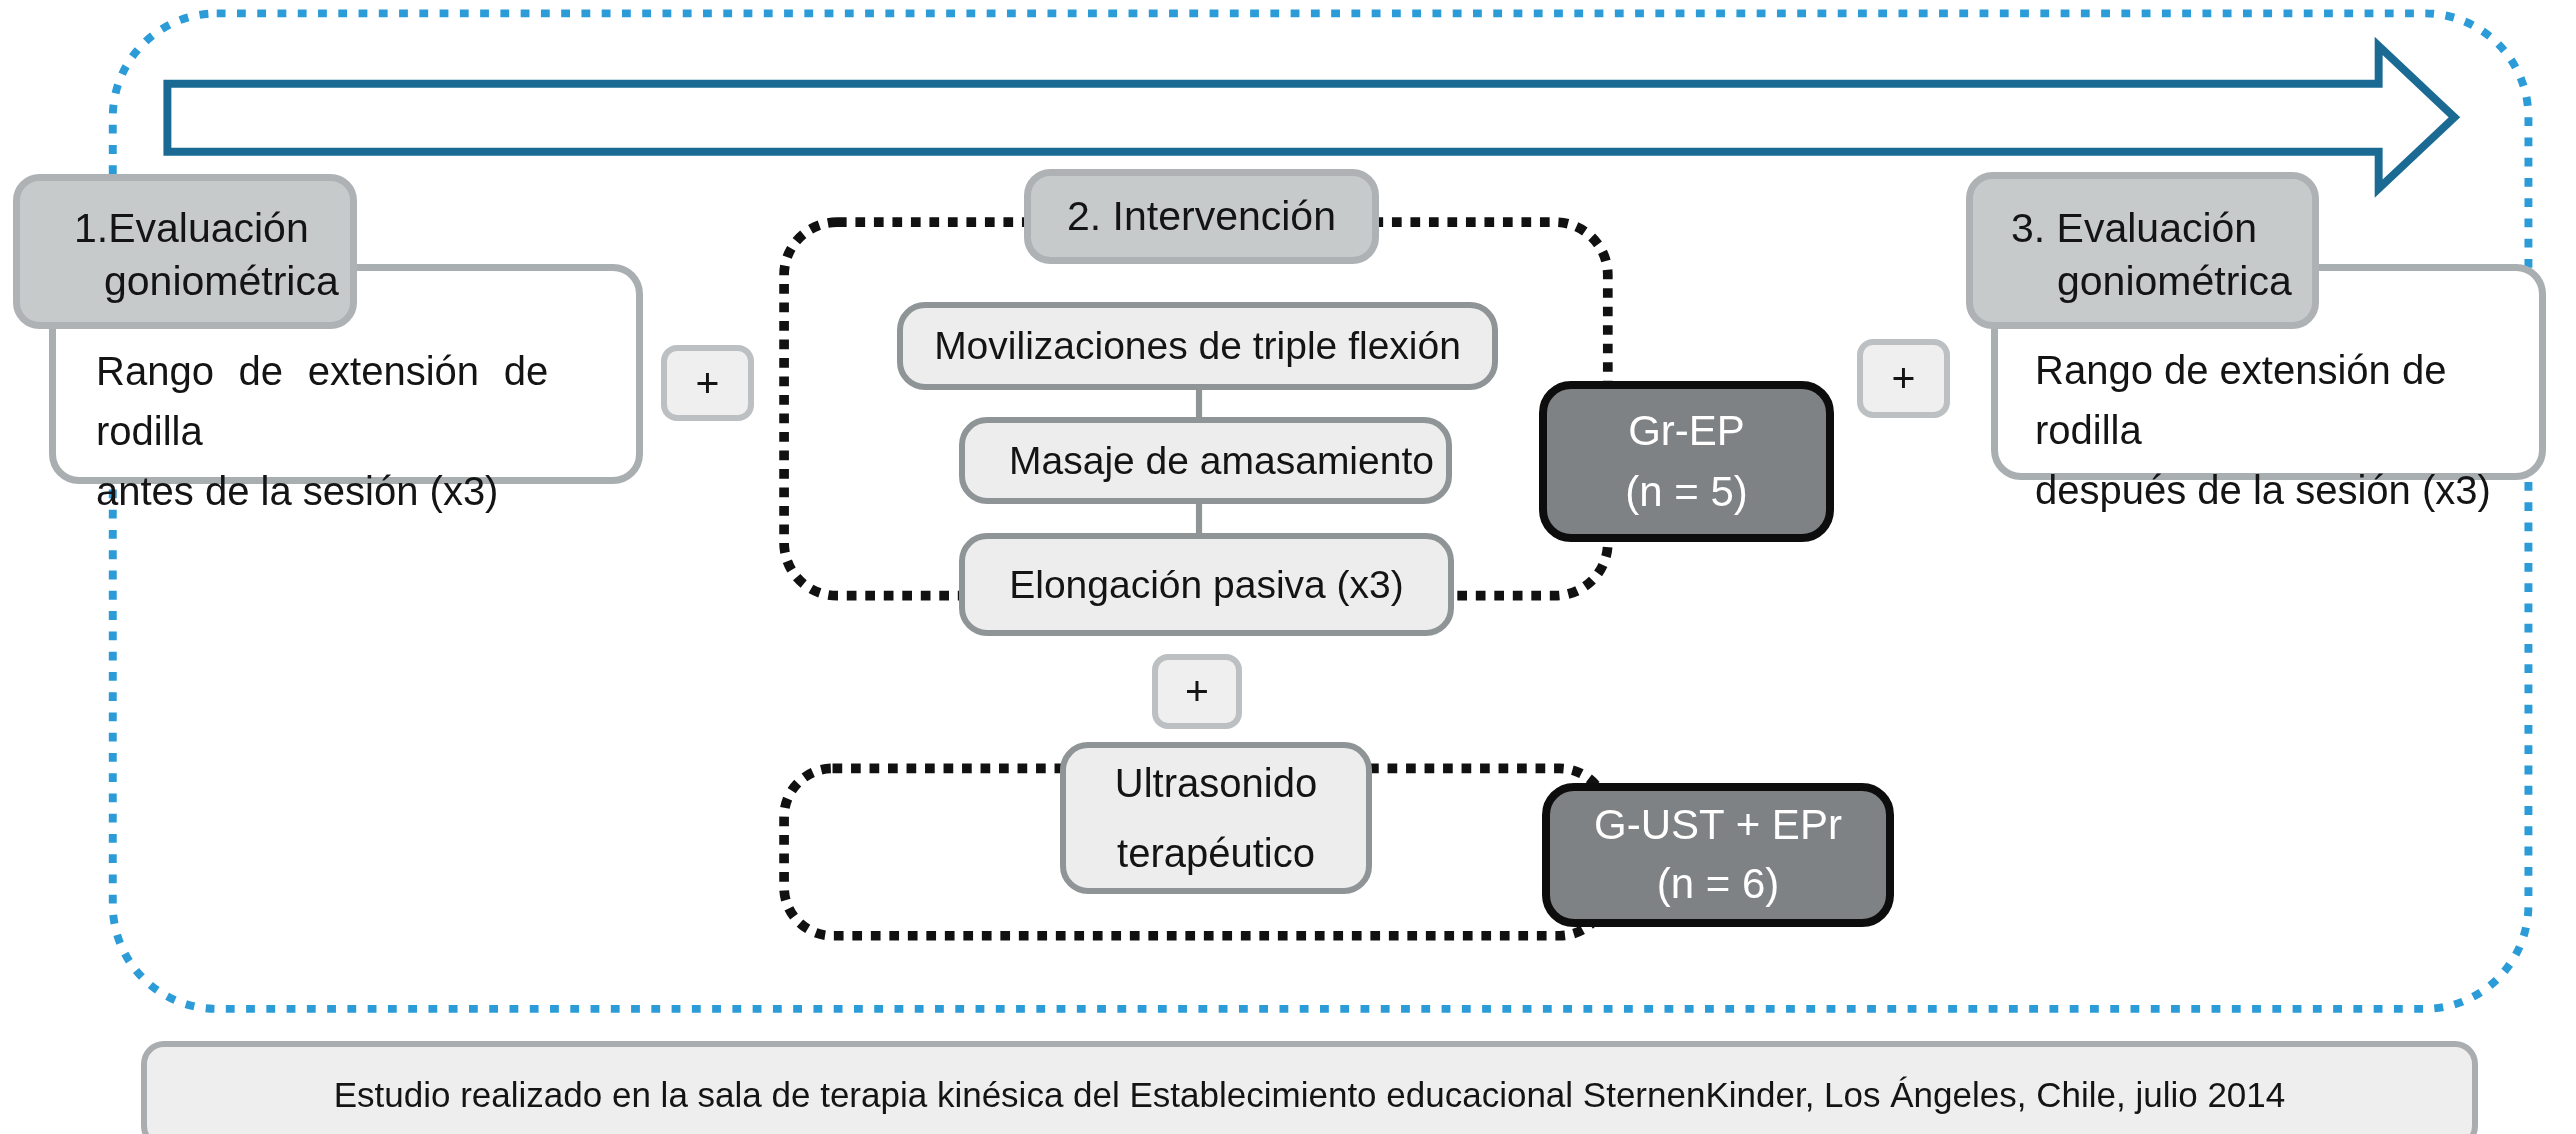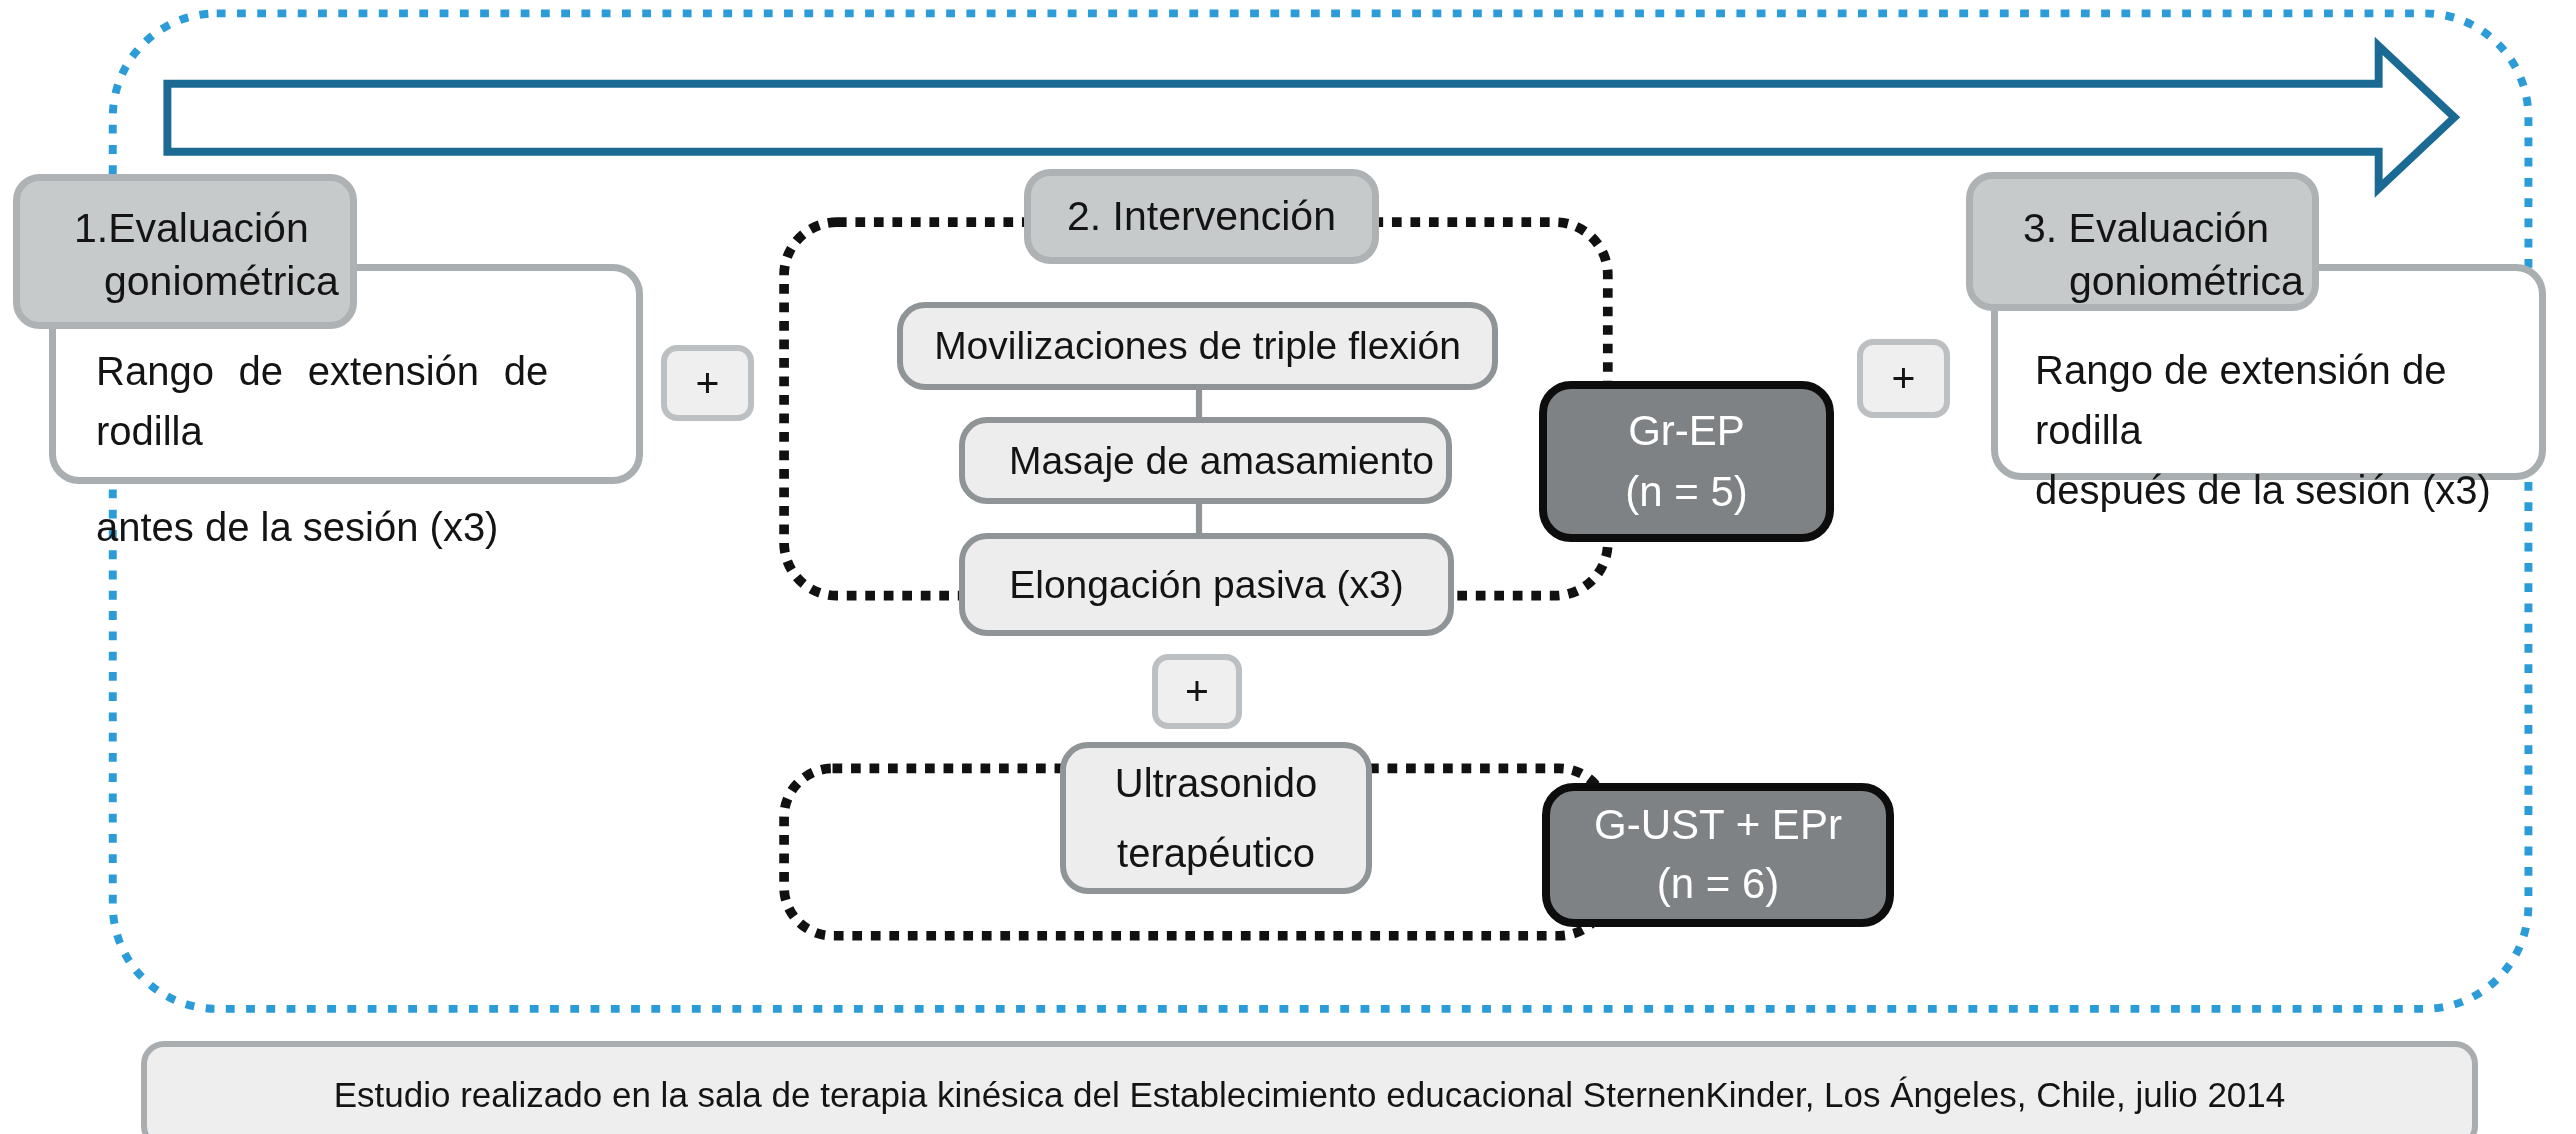--- a/index.html
+++ b/index.html
@@ -58,21 +58,21 @@
     <rect x="890" y="252" width="935" height="424" rx="60" fill="none" stroke="#111111" stroke-width="11" stroke-dasharray="11 10"></rect>
 
     <rect x="890" y="872" width="935" height="190" rx="55" fill="none" stroke="#111111" stroke-width="11" stroke-dasharray="11 10"></rect>
 
     <line x1="1361" y1="428" x2="1361" y2="480" stroke="#8f9496" stroke-width="7"></line>
     <line x1="1361" y1="565" x2="1361" y2="612" stroke="#8f9496" stroke-width="7"></line>
   </svg>
 
   <div class="abs detail-box" style="left:49px;top:264px;width:594px;height:220px;padding:70px 40px 0 40px;">
     <span class="justify-wide" style="display:block;">Rango de extensión de rodilla</span>
-    <span style="display:block;margin-top:36px;">antes de la sesión (x3)</span>
+    <span style="display:block;">antes de la sesión (x3)</span>
   </div>
   <div class="abs stage-title" style="left:13.2px;top:174px;width:344px;height:155px;padding:21px 0 0 12.3px;text-align:center;">
     <span class="ind">1.Evaluación</span>
     <span class="ind" style="margin-left:60px;">goniométrica</span>
   </div>
 
   <div class="abs plus-box" style="left:661px;top:345px;width:93px;height:76px;">
     <span>+</span>
   </div>
 
@@ -112,21 +112,21 @@
   </div>
 
   <div class="abs plus-box" style="left:1857px;top:339px;width:93px;height:79px;">
     <span>+</span>
   </div>
 
   <div class="abs detail-box" style="left:1991px;top:264px;width:555px;height:216px;padding:69px 37px 0 37px;">
     <span style="display:block;">Rango de extensión de rodilla</span>
     <span style="display:block;">después de la sesión (x3)</span>
   </div>
-  <div class="abs stage-title" style="left:1966px;top:172px;width:353px;height:139px;padding:23px 0 0 50px;">
+  <div class="abs stage-title" style="left:1966px;top:172px;width:353px;height:157px;padding:23px 0 0 38px;">
     <span class="ind">3. Evaluación</span>
     <span class="ind" style="margin-left:46px;">goniométrica</span>
   </div>
 
   <div class="abs caption-box" style="left:141px;top:1041px;width:2337px;height:108px;">
     <span>Estudio realizado en la sala de terapia kinésica del  Establecimiento educacional SternenKinder, Los Ángeles, Chile,  julio 2014</span>
   </div>
 
 </div>
 

